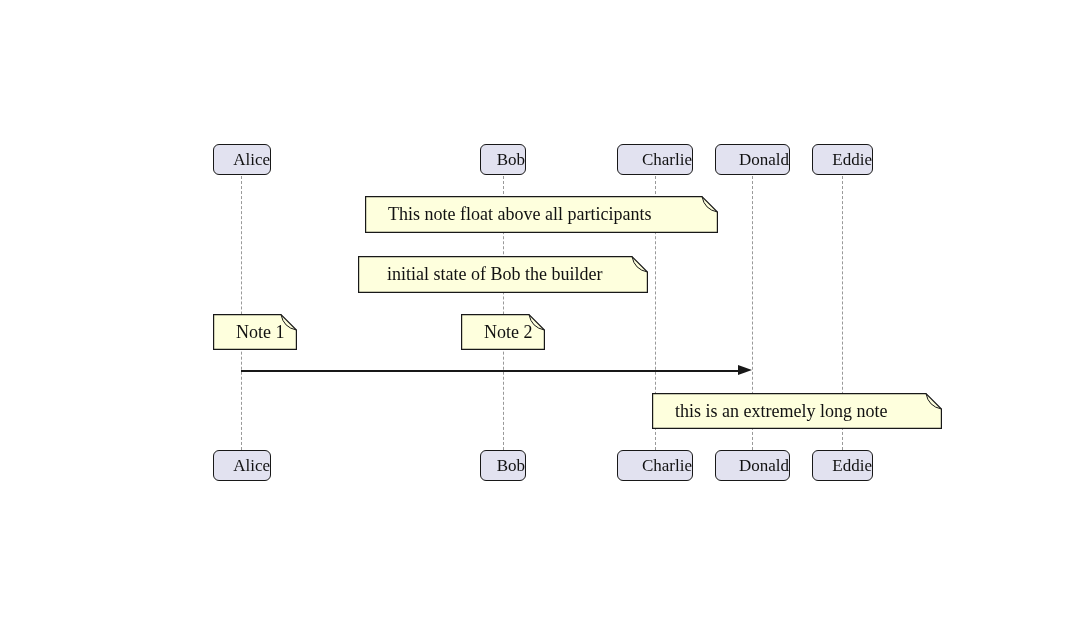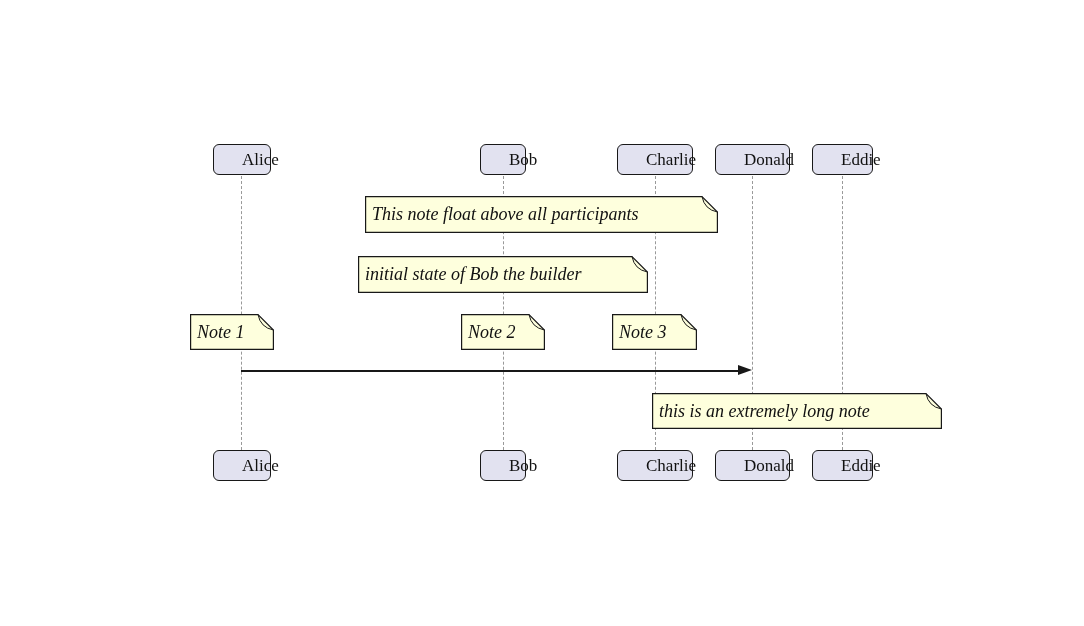--- a/index.html
+++ b/index.html
@@ -25,25 +25,24 @@
   }
   .participant {
     position: absolute;
     height: 31px;
     box-sizing: border-box;
     background: var(--participant-fill, #E2E2F0);
     border: 1.5px solid var(--participant-border, #181818);
     border-radius: 6px;
     display: flex;
     align-items: center;
-    justify-content: flex-start;
+    justify-content: flex-end;
     font-size: 17px;
     color: var(--text, #111111);
     white-space: nowrap;
-    padding-left: 28px;
   }
   .note {
     position: absolute;
     box-sizing: border-box;
   }
   .note-bg {
     position: absolute;
     left: 0;
     top: 0;
   }
@@ -53,25 +52,24 @@
     stroke-width: 1.2;
   }
   .note-bg path.fold {
     fill: none;
     stroke: var(--note-border, #181818);
     stroke-width: 1;
   }
   .note-text {
     position: relative;
     display: block;
-    padding-left: 7px;
+    padding-left: 23px;
     font-size: 18px;
     color: var(--text, #111111);
     white-space: nowrap;
-    font-style: italic;
   }
   .arrow-line {
     position: absolute;
     background: var(--arrow, #181818);
     height: 1.5px;
   }
   .arrow-head {
     position: absolute;
     width: 0;
     height: 0;
@@ -113,43 +111,36 @@
         <path class="fold" d="M337,0.6 Q339.5,13.5 352.4,16"></path>
       </svg>
     <span class="note-text" style="line-height:37px;">This note float above all participants</span>
   </div>
 
   <div class="note" style="left:358px;top:256px;width:290px;height:37px;">
       <svg class="note-bg" width="290" height="37" viewBox="0 0 290 37">
         <path class="body" d="M0.6,0.6 H274 L289.4,16 V36.4 H0.6 Z"></path>
         <path class="fold" d="M274,0.6 Q276.5,13.5 289.4,16"></path>
       </svg>
-    <span class="note-text" style="line-height:37px;">initial state of Bob the builder</span>
+    <span class="note-text" style="line-height:37px;margin-left:6px;">initial state of Bob the builder</span>
   </div>
 
-  <div class="note" style="left:190px;top:314px;width:84px;height:23px;">
+  <div class="note" style="left:213px;top:314px;width:84px;height:23px;">
       <svg class="note-bg" width="84" height="36" viewBox="0 0 84 36">
         <path class="body" d="M0.6,0.6 H68 L83.4,16 V35.4 H0.6 Z"></path>
         <path class="fold" d="M68,0.6 Q70.5,13.5 83.4,16"></path>
       </svg>
     <span class="note-text" style="line-height:36px;">Note 1</span>
   </div>
   <div class="note" style="left:461px;top:314px;width:84px;height:40px;">
       <svg class="note-bg" width="84" height="36" viewBox="0 0 84 36">
         <path class="body" d="M0.6,0.6 H68 L83.4,16 V35.4 H0.6 Z"></path>
         <path class="fold" d="M68,0.6 Q70.5,13.5 83.4,16"></path>
       </svg>
     <span class="note-text" style="line-height:36px;">Note 2</span>
-  </div>
-  <div class="note" style="left:612px;top:314px;width:85px;height:36px;">
-      <svg class="note-bg" width="85" height="36" viewBox="0 0 85 36">
-        <path class="body" d="M0.6,0.6 H69 L84.4,16 V35.4 H0.6 Z"></path>
-        <path class="fold" d="M69,0.6 Q71.5,13.5 84.4,16"></path>
-      </svg>
-    <span class="note-text" style="line-height:36px;">Note 3</span>
   </div>
 
   <div class="arrow-line" style="left:241px;top:370px;width:498px;"></div>
   <div class="arrow-head" style="left:738px;top:365px;"></div>
 
   <div class="note" style="left:652px;top:393px;width:290px;height:20px;">
       <svg class="note-bg" width="290" height="36" viewBox="0 0 290 36">
         <path class="body" d="M0.6,0.6 H274 L289.4,16 V35.4 H0.6 Z"></path>
         <path class="fold" d="M274,0.6 Q276.5,13.5 289.4,16"></path>
       </svg>

